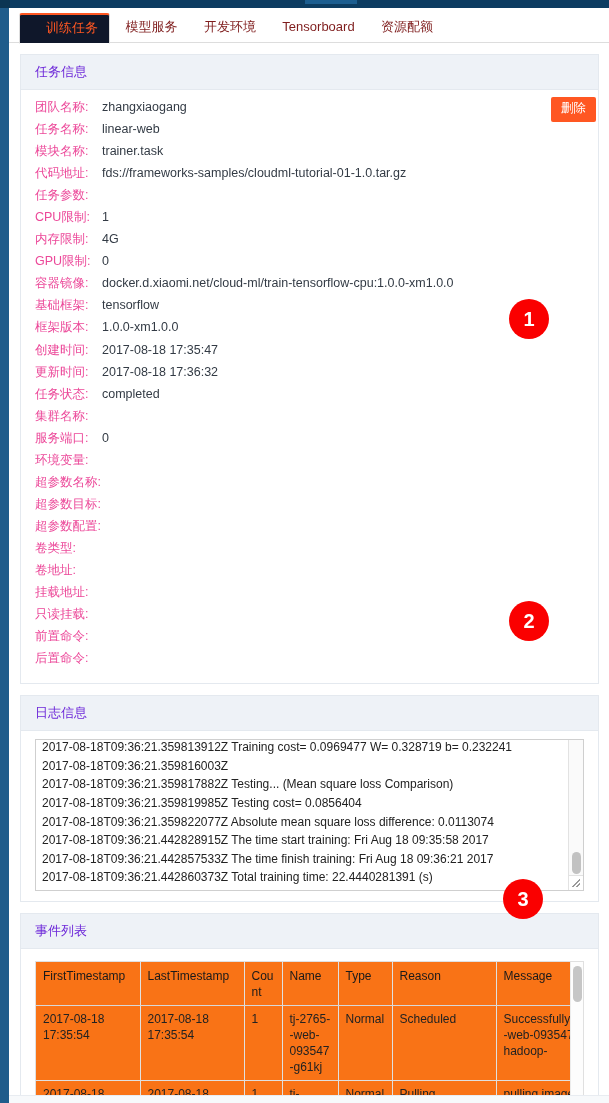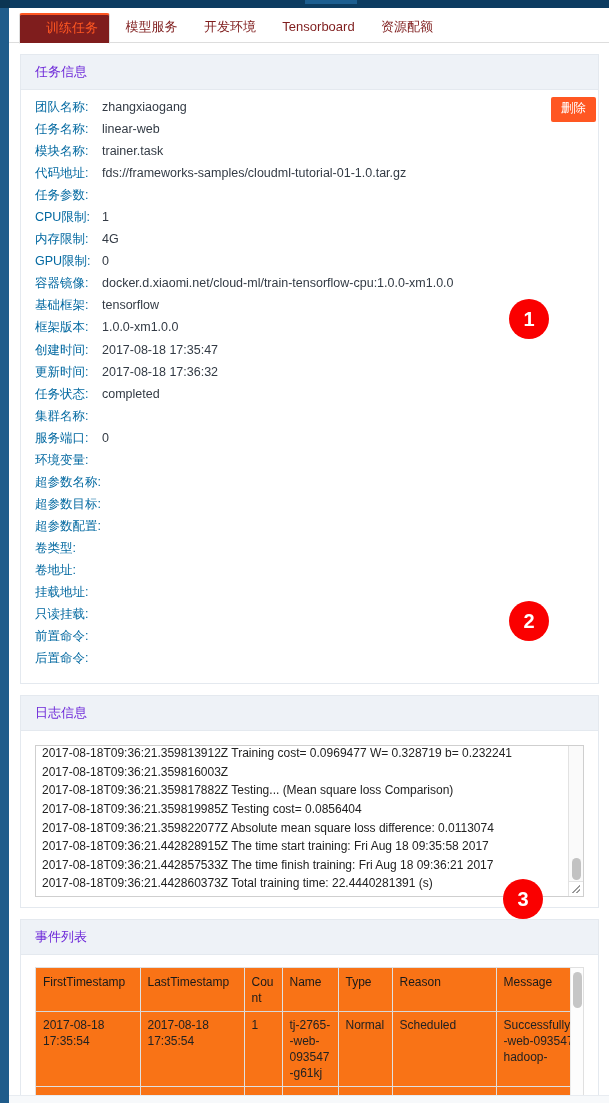--- a/index.html
+++ b/index.html
@@ -64,21 +64,21 @@
     color: #7f1d1d;
     padding: 5px 11px 7px 11px;
     line-height: 17px;
     position: relative;
     top: 0;
     cursor: pointer;
     vertical-align: top;
   }
   .tab.active {
     color: #ff5722;
-    background: #7f1d1d;
+    background: #0f172a;
     border: 1px solid #ddd;
     border-bottom: 1px solid #ffffff;
     border-top: 2px solid #ff5722;
     padding-top: 4px;
     border-radius: 3px 3px 0 0;
     padding-left: 26px;
   }
 
   
   .panel {
@@ -103,21 +103,21 @@
   .info-row {
     font-size: 12.5px;
     color: #2f3640;
     line-height: 15px;
     height: 22.05px;
     white-space: nowrap;
   }
   .info-label {
     display: inline-block;
     width: 64px;
-    color: #0369a1;
+    color: #ec4899;
   }
   .info-value {
     display: inline-block;
     color: #333b45;
     margin-left: 3px;
   }
 
   
   .del-btn {
     position: absolute;
@@ -339,21 +339,21 @@
             <div class="info-row"><span class="info-label">前置命令:</span><span class="info-value"></span></div>
             <div class="info-row"><span class="info-label">后置命令:</span><span class="info-value"></span></div>
           </div>
       </div>
     </div>
 
     <div class="panel">
       <div class="panel-head">
         <span>日志信息</span>
       </div>
-      <div class="panel-body" style="padding-top:6px;padding-bottom:8px;">
+      <div class="panel-body" style="padding-top:0;padding-bottom:8px;">
         <div class="logwrap">
           <div class="logtext" id="log-lines">
               <div class="logline">2017-08-18T09:36:21.359813912Z Training cost= 0.0969477 W= 0.328719 b= 0.232241</div>
               <div class="logline">2017-08-18T09:36:21.359816003Z</div>
               <div class="logline">2017-08-18T09:36:21.359817882Z Testing... (Mean square loss Comparison)</div>
               <div class="logline">2017-08-18T09:36:21.359819985Z Testing cost= 0.0856404</div>
               <div class="logline">2017-08-18T09:36:21.359822077Z Absolute mean square loss difference: 0.0113074</div>
               <div class="logline">2017-08-18T09:36:21.442828915Z The time start training: Fri Aug 18 09:35:58 2017</div>
               <div class="logline">2017-08-18T09:36:21.442857533Z The time finish training: Fri Aug 18 09:36:21 2017</div>
               <div class="logline">2017-08-18T09:36:21.442860373Z Total training time: 22.4440281391 (s)</div>

